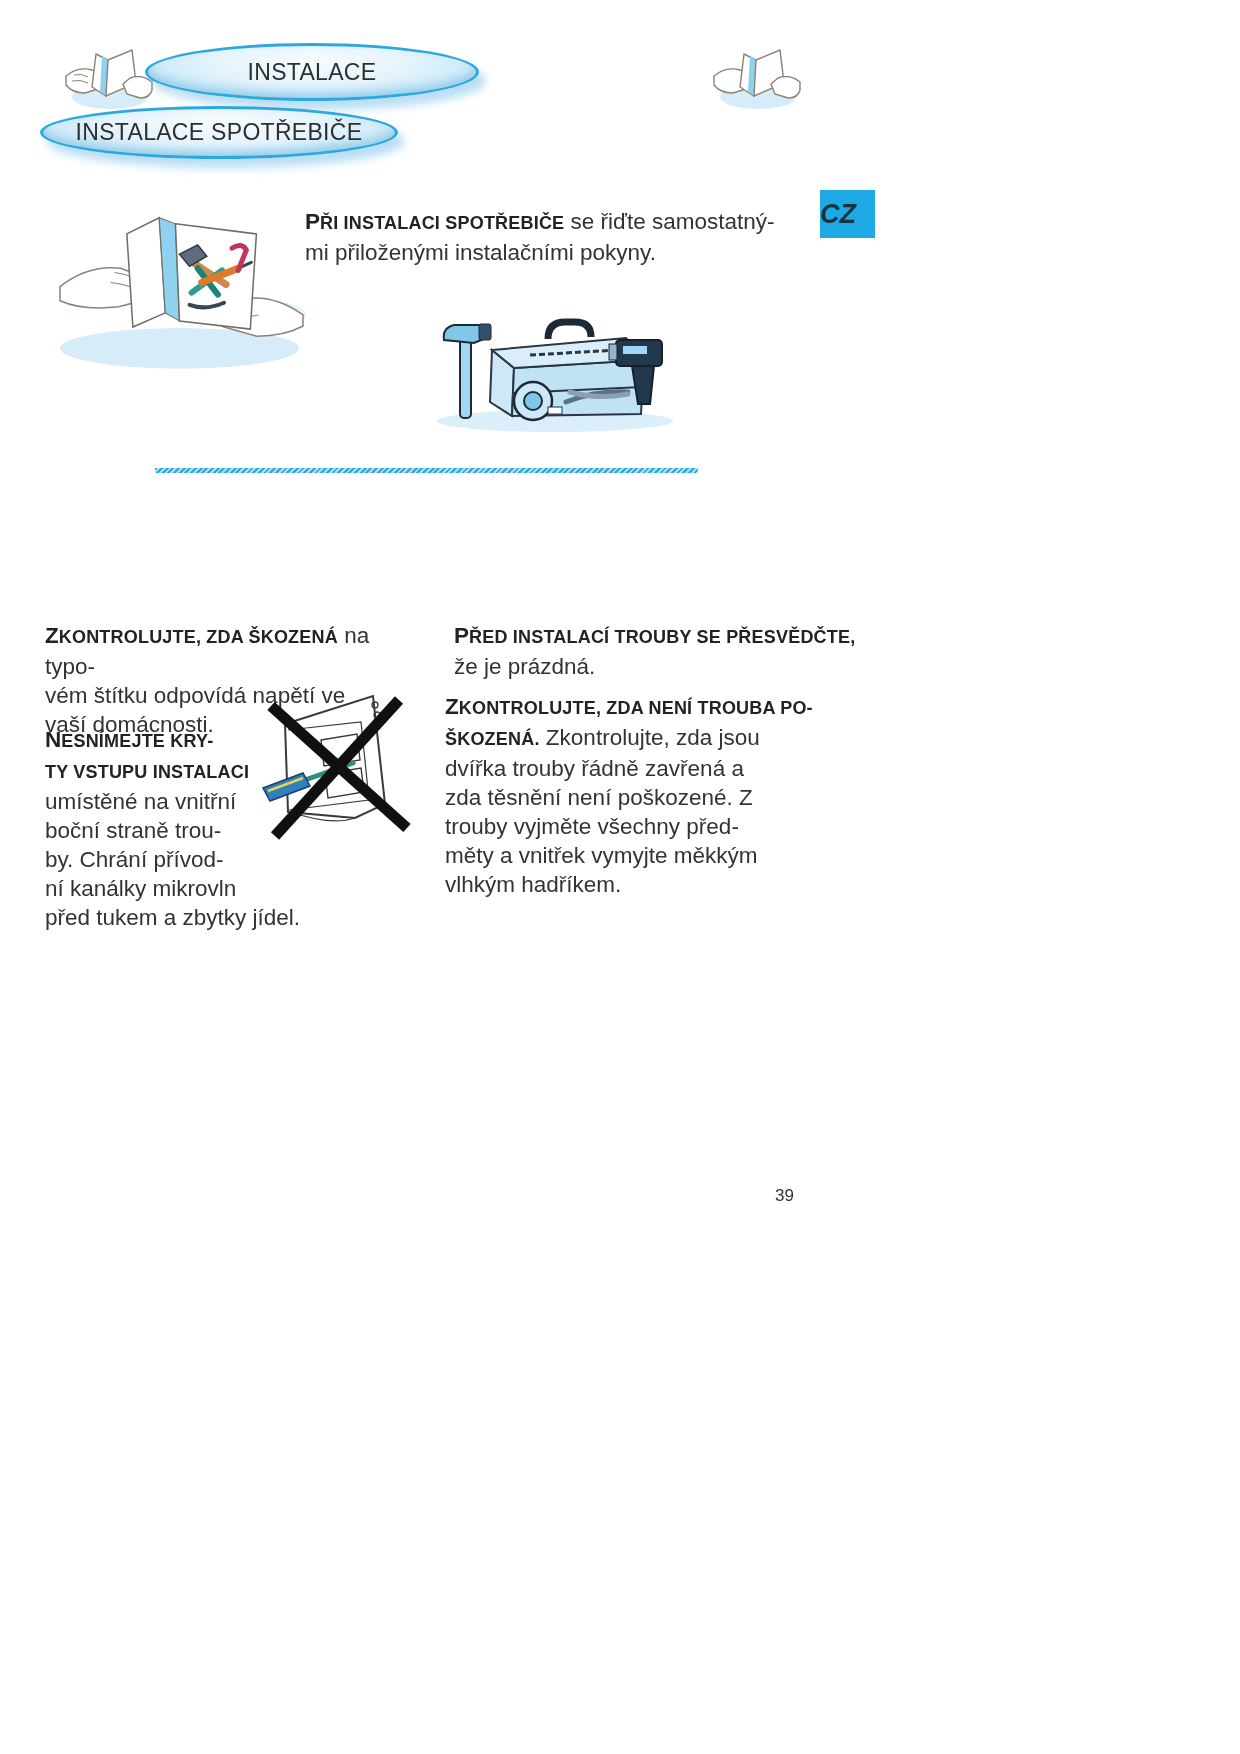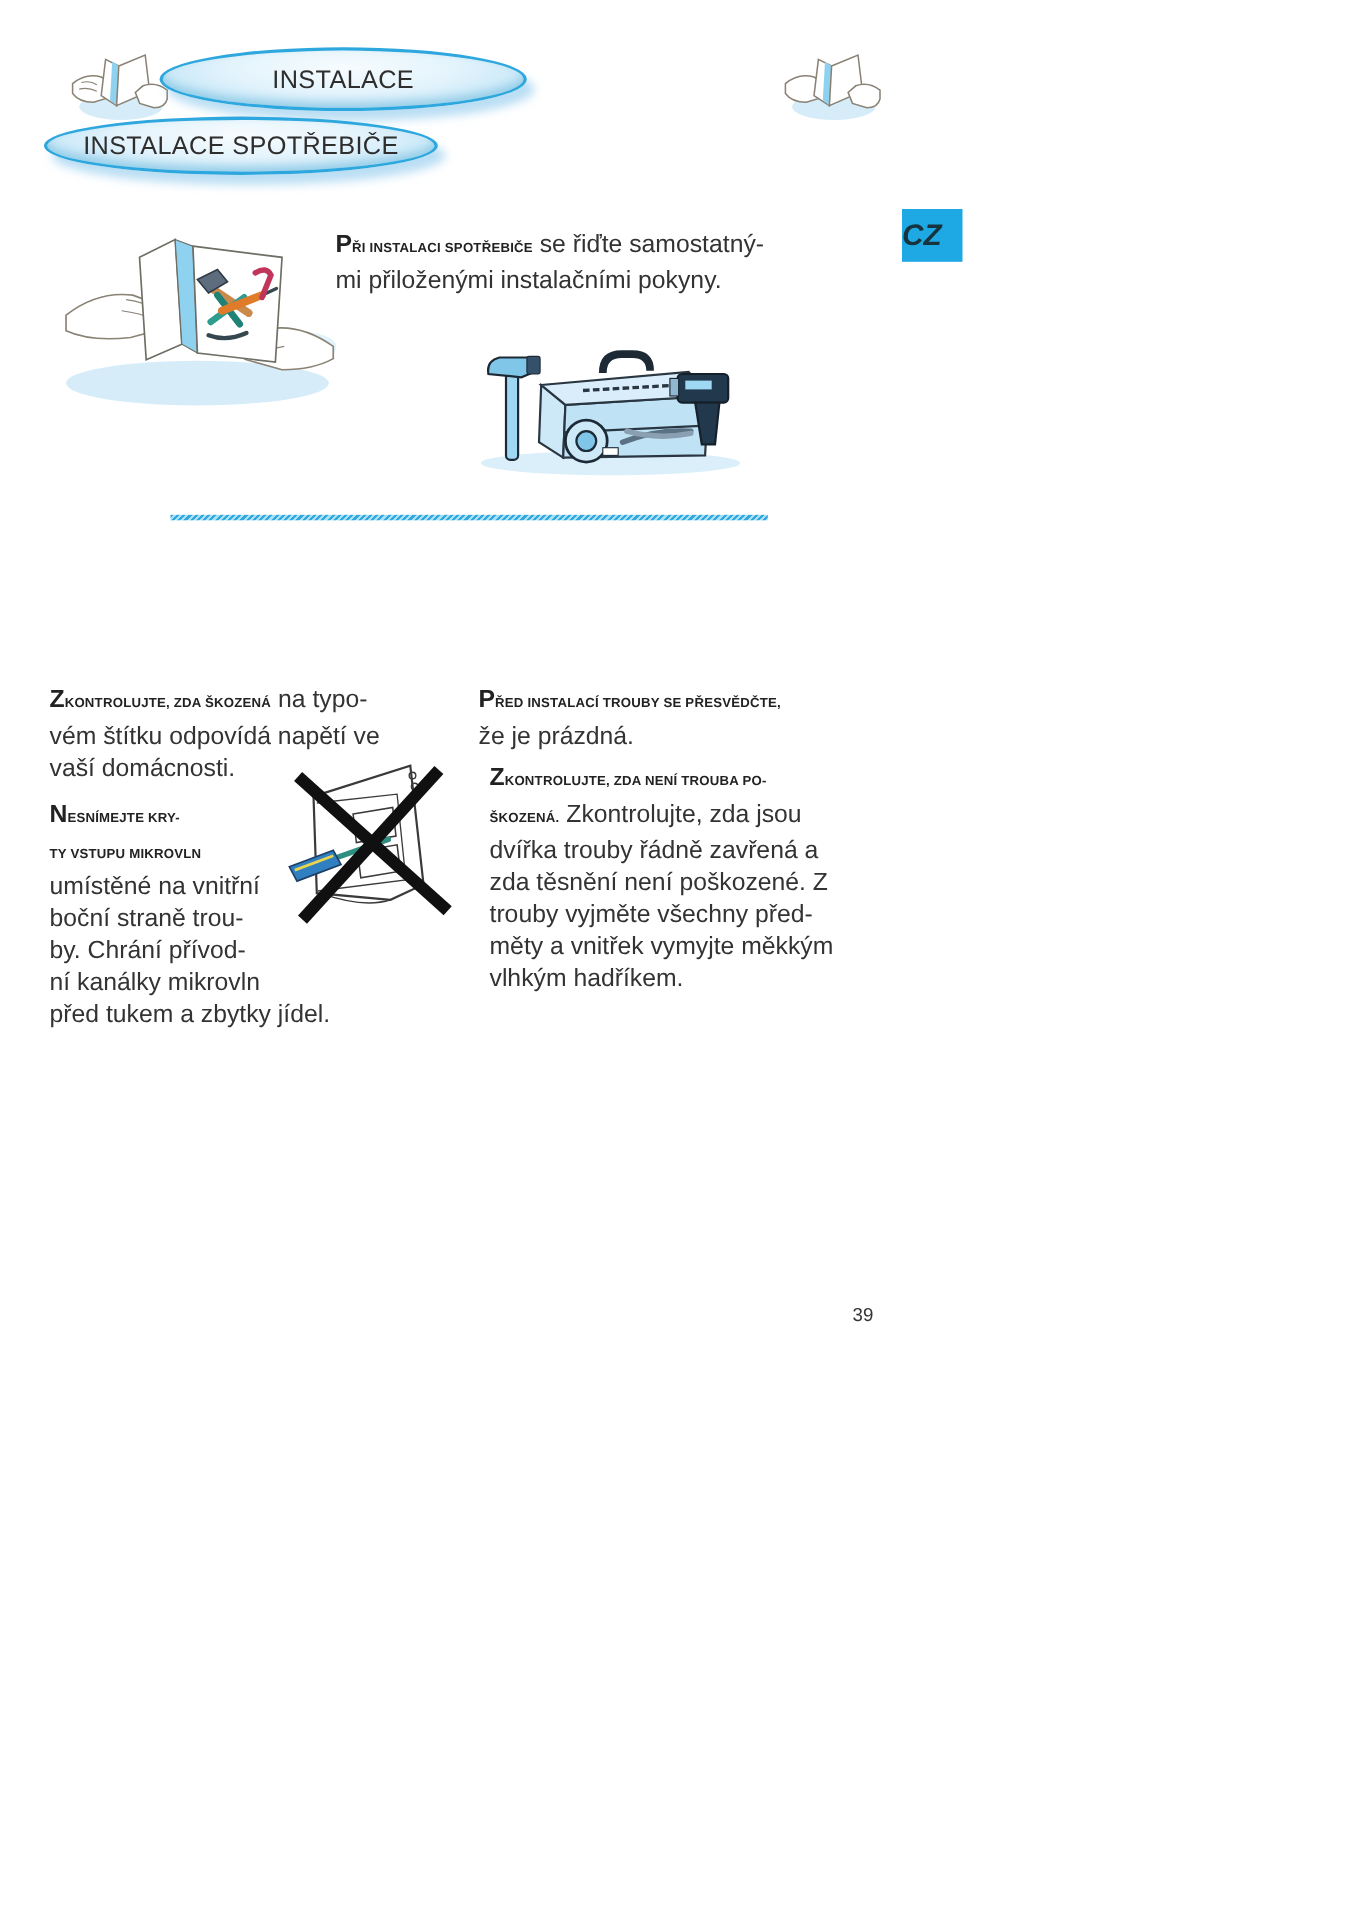--- a/index.html
+++ b/index.html
@@ -12,25 +12,25 @@
            box-shadow:inset 0 -5px 8px rgba(42,150,200,.30), 7px 9px 9px rgba(130,195,235,.55);
            display:flex;align-items:center;justify-content:center;}
   .ellipse .etitle{font-size:23px;color:#2e2e2e;letter-spacing:.3px;white-space:nowrap;}
   .ellipse-main{left:145px;top:43px;width:328px;height:52px;}
   .ellipse-sub1{left:40px;top:106px;width:352px;height:47px;}
   .ellipse-sub2{left:45px;top:508px;width:385px;height:55px;}
 
   
   .para{position:absolute;white-space:pre-line;font-size:22.5px;line-height:29px;color:#333;}
   .lead-init{font-weight:700;font-size:22.5px;color:#222;}
-  .lead-caps{font-weight:700;font-size:12px;color:#222;letter-spacing:.2px;}
+  .lead-caps{font-weight:700;font-size:18px;color:#222;letter-spacing:.2px;}
   .p-install{left:305px;top:178px;width:530px;}
   .p-l1{left:45px;top:592px;width:380px;}
   .p-l2{left:45px;top:696px;width:272px;}
-  .p-r1{left:435px;top:592px;width:410px;}
+  .p-r1{left:454px;top:592px;width:410px;}
   .p-r2{left:445px;top:663px;width:410px;}
 
   
   .cz-badge{position:absolute;left:820px;top:190px;width:55px;height:48px;background:#1ea9e4;
             display:flex;align-items:center;}
   .cz-badge span{font-style:italic;font-weight:700;font-size:27px;color:#17333e;}
 
   
   .divider{position:absolute;left:155px;top:468px;width:543px;height:5px;
            background:repeating-linear-gradient(135deg,#2fa8dd 0px,#2fa8dd 2px,#a8def6 2px,#a8def6 4px);}
@@ -144,21 +144,21 @@
 
 
   <div class="para p-l1">
     <span class="lead-init">Z</span><span class="lead-caps">KONTROLUJTE, ZDA ŠKOZENÁ</span><span> na typo-
 vém štítku odpovídá napětí ve
 vaší domácnosti.</span>
   </div>
 
   <div class="para p-l2">
     <span class="lead-init">N</span><span class="lead-caps">ESNÍMEJTE KRY-
-TY VSTUPU MIKROVLN</span><span>
+TY VSTUPU INSTALACI</span><span>
 umístěné na vnitřní
 boční straně trou-
 by. Chrání přívod-
 ní kanálky mikrovln
 před tukem a zbytky jídel.</span>
   </div>
 
   <div class="illus i-micro">
     <svg viewBox="0 0 172 164">
       <path d="M30 38 L118 10 L130 118 L100 132 L33 126 Z" fill="#fff" stroke="#3a3a3a" stroke-width="2"></path>

